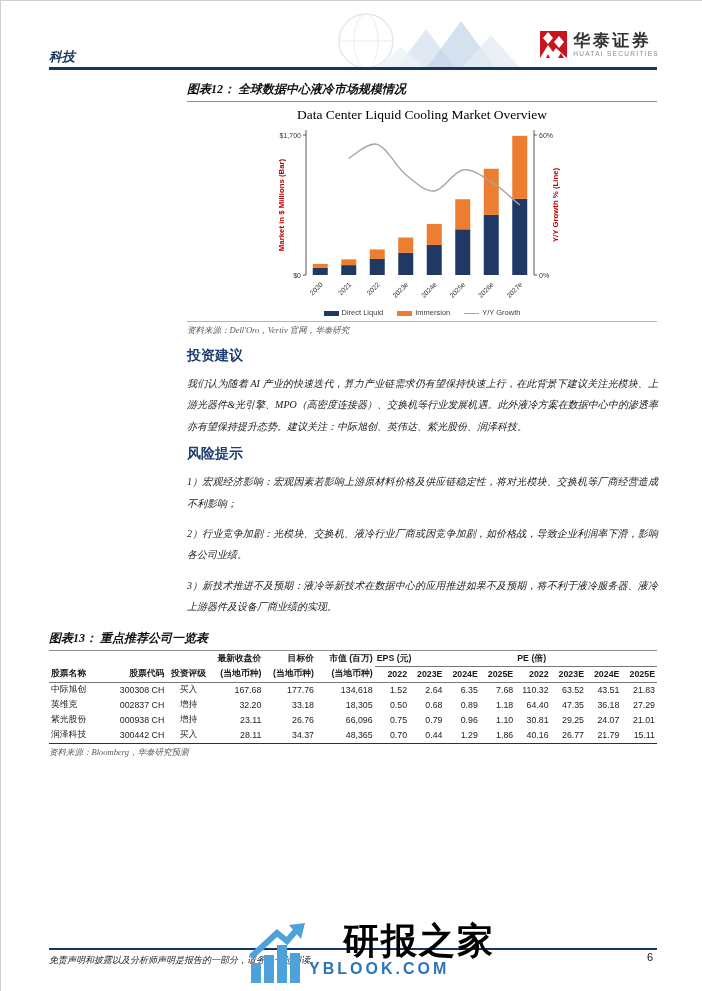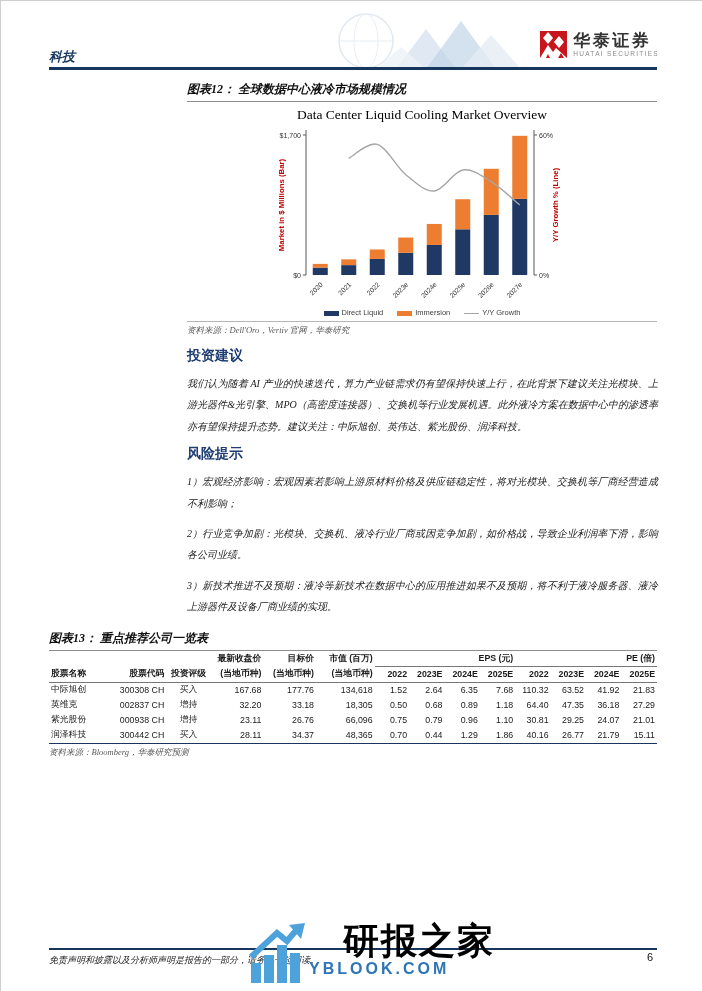--- a/index.html
+++ b/index.html
@@ -39,21 +39,21 @@
   .risk-gap{margin-top:12px;}
   .body-col p.risk{margin-bottom:9px;}
   
   .fig13{position:absolute;top:629px;left:48px;width:608px;}
   table.rec{border-collapse:collapse;table-layout:fixed;width:608px;margin-top:0;}
   table.rec td,table.rec th{font-size:8.8px;padding:1.5px 2px;white-space:nowrap;
         overflow:hidden;font-weight:normal;}
   table.rec .hdr{font-weight:bold;margin-top:11px;}
   table.rec .l{text-align:left;} table.rec .c{text-align:center;} table.rec .r{text-align:right;}
   table.rec tr.grp td{border-bottom:none;}
-  table.rec tr.grp td.gspan{border-bottom:1px solid #777;font-weight:bold;text-align:right;}
+  table.rec tr.grp td.gspan{border-bottom:1px solid #777;font-weight:bold;text-align:left;}
   table.rec tr.cols td{border-bottom:1px solid #777;font-weight:bold;}
   table.rec tr.last td{border-bottom:1.5px solid #17365D;}
   
   .footer-rule{position:absolute;top:947px;left:48px;width:608px;height:2px;background:#17365D;}
   .disclaimer{position:absolute;top:953px;left:48px;font-size:9px;color:#222;
         font-family:"Liberation Serif",serif;font-style:italic;}
   .pageno{position:absolute;top:950px;right:50px;font-size:11px;color:#111;}
   
   .wm{position:absolute;top:922px;left:246px;display:flex;align-items:flex-start;gap:4px;z-index:5;}
   .wm-txt .t1{font-size:36px;font-weight:bold;color:#000000;letter-spacing:2px;line-height:1.0;margin-left:34px;}
@@ -218,21 +218,21 @@
             <td class="c">买入</td>
             <td class="r">167.68</td>
             <td class="r">177.76</td>
             <td class="r">134,618</td>
             <td class="r">1.52</td>
             <td class="r">2.64</td>
             <td class="r">6.35</td>
             <td class="r">7.68</td>
             <td class="r">110.32</td>
             <td class="r">63.52</td>
-            <td class="r">41.92</td>
+            <td class="r">43.51</td>
             <td class="r">21.83</td>
           </tr>
           <tr>
             <td class="l">英维克</td>
             <td class="r">002837 CH</td>
             <td class="c">增持</td>
             <td class="r">32.20</td>
             <td class="r">33.18</td>
             <td class="r">18,305</td>
             <td class="r">0.50</td>

